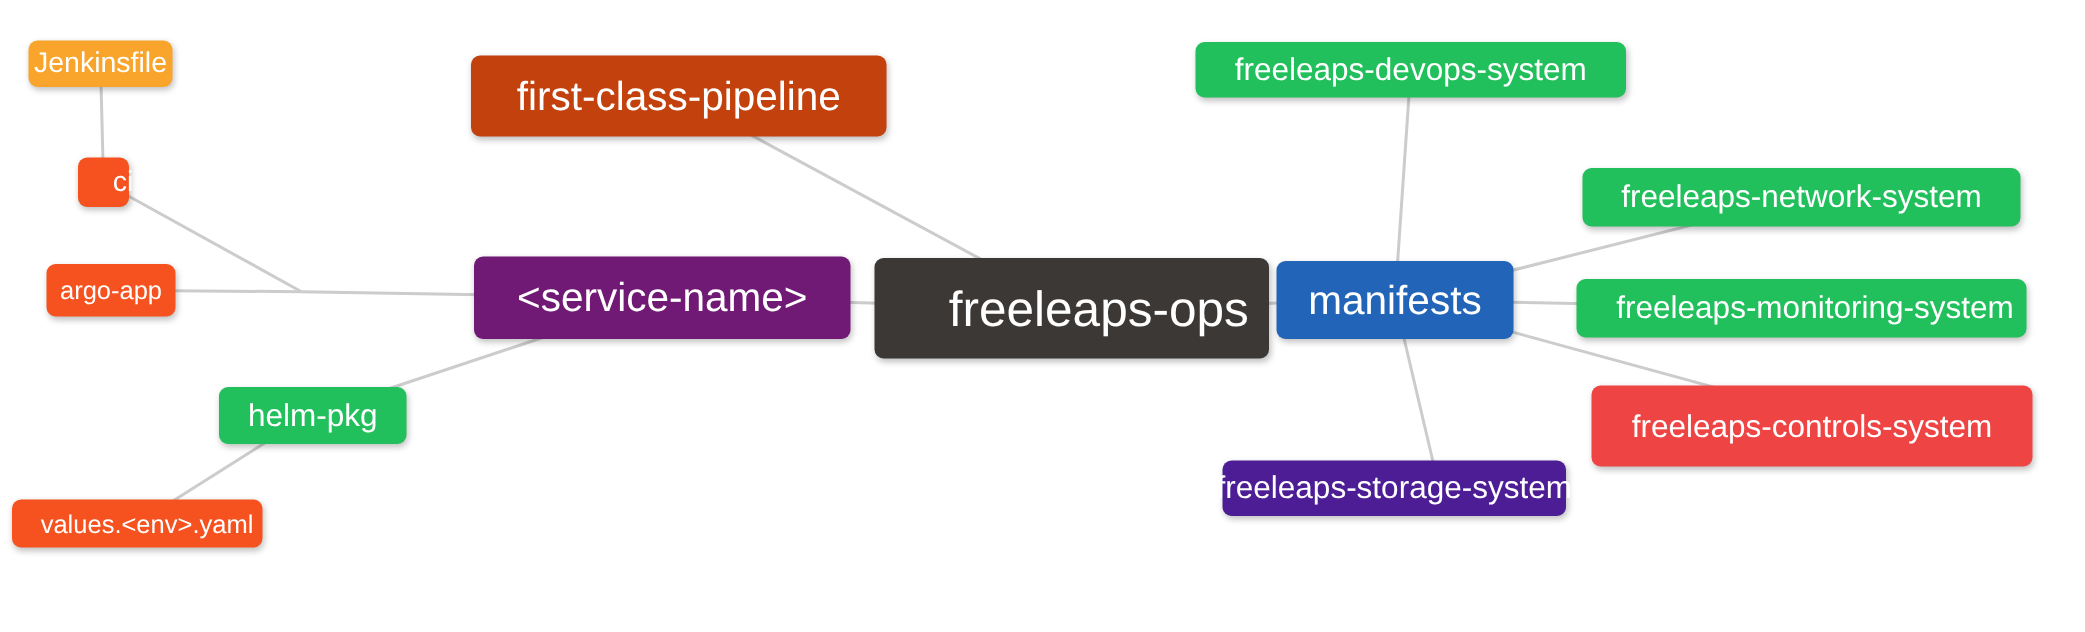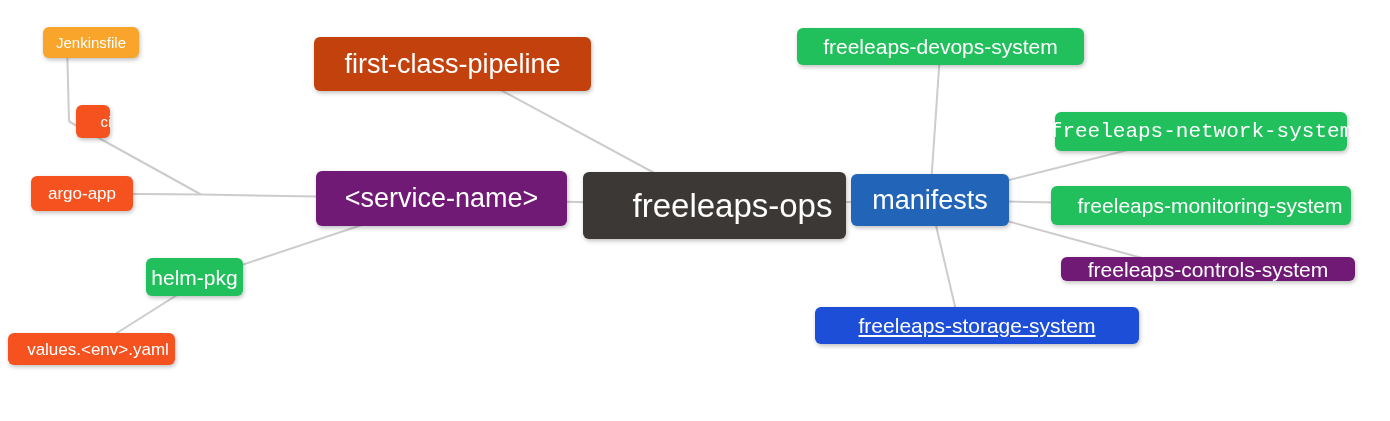--- a/index.html
+++ b/index.html
@@ -32,21 +32,21 @@
     box-shadow: 1px 2px 4px rgba(0,0,0,0.25);
     white-space: nowrap;
     cursor: pointer;
     user-select: none;
     line-height: 1;
   }
   .size-xl { font-size: 33px; }
   .size-lg { font-size: 27px; }
   .size-md { font-size: 21px; }
   .size-sm { font-size: 17px; }
-  .size-xs { font-size: 15px; margin-left: 24px; }
+  .size-xs { font-size: 19px; }
 </style>
 </head>
 <body>
 
 <div class="canvas" style="width: 1390px; height: 421px; background: rgb(255, 255, 255);">
     <svg width="1390" height="421" class="edge-layer">
       <line x1="67" y1="42.5" x2="69" y2="121.5" stroke="#cccccc" stroke-width="2"></line>
       <line x1="69" y1="121.5" x2="201" y2="194.5" stroke="#cccccc" stroke-width="2"></line>
       <line x1="76.5" y1="193.5" x2="201" y2="194.5" stroke="#cccccc" stroke-width="2"></line>
       <line x1="201" y1="194.5" x2="441.5" y2="198.5" stroke="#cccccc" stroke-width="2"></line>
@@ -56,25 +56,25 @@
       <line x1="441.5" y1="198.5" x2="714.5" y2="205.5" stroke="#cccccc" stroke-width="2"></line>
       <line x1="714.5" y1="205.5" x2="930" y2="200" stroke="#cccccc" stroke-width="2"></line>
       <line x1="930" y1="200" x2="940.5" y2="46.5" stroke="#cccccc" stroke-width="2"></line>
       <line x1="930" y1="200" x2="1201" y2="131.5" stroke="#cccccc" stroke-width="2"></line>
       <line x1="930" y1="200" x2="1214" y2="205.5" stroke="#cccccc" stroke-width="2"></line>
       <line x1="930" y1="200" x2="1208" y2="276" stroke="#cccccc" stroke-width="2"></line>
       <line x1="930" y1="200" x2="959.5" y2="325.5" stroke="#cccccc" stroke-width="2"></line>
     </svg>
     <div class="node size-xs" style="left: 19px; top: 27px; width: 96px; height: 31px; background: rgb(249, 164, 42); color: rgb(255, 255, 255);">Jenkinsfile</div>
     <div class="node size-xs" style="left: 52px; top: 105px; width: 34px; height: 33px; background: rgb(245, 82, 31); color: rgb(255, 255, 255); padding-left: 26px;">ci</div>
-    <div class="node size-sm" style="left: 31px; top: 176px; width: 102px; height: 35px; background: rgb(245, 82, 31); color: rgb(255, 255, 255);">argo-app</div>
-    <div class="node size-md" style="left: 146px; top: 258px; width: 97px; height: 38px; background: rgb(33, 192, 92); color: rgb(255, 255, 255);">helm-pkg</div>
+    <div class="node size-sm" style="left: 31px; top: 176px; width: 86px; height: 35px; background: rgb(245, 82, 31); color: rgb(255, 255, 255);">argo-app</div>
+    <div class="node size-md" style="left: 146px; top: 258px; width: 125px; height: 38px; background: rgb(33, 192, 92); color: rgb(255, 255, 255);">helm-pkg</div>
     <div class="node size-sm" style="left: 8px; top: 333px; width: 167px; height: 32px; background: rgb(245, 82, 31); color: rgb(255, 255, 255); padding-left: 13px;">values.&lt;env&gt;.yaml</div>
     <div class="node size-lg" style="left: 314px; top: 37px; width: 277px; height: 54px; background: #c2410c; color: rgb(255, 255, 255);">first-class-pipeline</div>
     <div class="node size-lg" style="left: 316px; top: 171px; width: 251px; height: 55px; background: #701a75; color: rgb(255, 255, 255);">&lt;service-name&gt;</div>
     <div class="node size-xl" style="left: 583px; top: 172px; width: 263px; height: 67px; background: rgb(60, 56, 53); color: rgb(255, 255, 255); padding-left: 36px;">freeleaps-ops</div>
     <div class="node size-lg" style="left: 851px; top: 174px; width: 158px; height: 52px; background: rgb(34, 101, 184); color: rgb(255, 255, 255);">manifests</div>
     <div class="node size-md" style="left: 797px; top: 28px; width: 287px; height: 37px; background: rgb(33, 192, 92); color: rgb(255, 255, 255);">freeleaps-devops-system</div>
-    <div class="node size-md" style="left: 1055px; top: 112px; width: 292px; height: 39px; background: rgb(33, 192, 92); color: rgb(255, 255, 255); font-family: Liberation Mono, monospace;">freeleaps-network-system</div>
+    <div class="node size-md" style="left: 1055px; top: 112px; width: 292px; height: 39px; background: rgb(33, 192, 92); color: rgb(255, 255, 255);">freeleaps-network-system</div>
     <div class="node size-md" style="left: 1051px; top: 186px; width: 300px; height: 39px; background: rgb(33, 192, 92); color: rgb(255, 255, 255); padding-left: 18px;">freeleaps-monitoring-system</div>
-    <div class="node size-md" style="left: 1061px; top: 257px; width: 294px; height: 24px; background: #701a75; color: rgb(255, 255, 255);">freeleaps-controls-system</div>
-    <div class="node size-md" style="left: 815px; top: 307px; width: 324px; height: 37px; background: #1d4ed8; color: rgb(255, 255, 255); text-decoration: underline;">freeleaps-storage-system</div>
+    <div class="node size-md" style="left: 1061px; top: 257px; width: 294px; height: 54px; background: #ef4444; color: rgb(255, 255, 255);">freeleaps-controls-system</div>
+    <div class="node size-md" style="left: 815px; top: 307px; width: 229px; height: 37px; background: #4c1d95; color: rgb(255, 255, 255);">freeleaps-storage-system</div>
   </div>
 
 </body></html>

